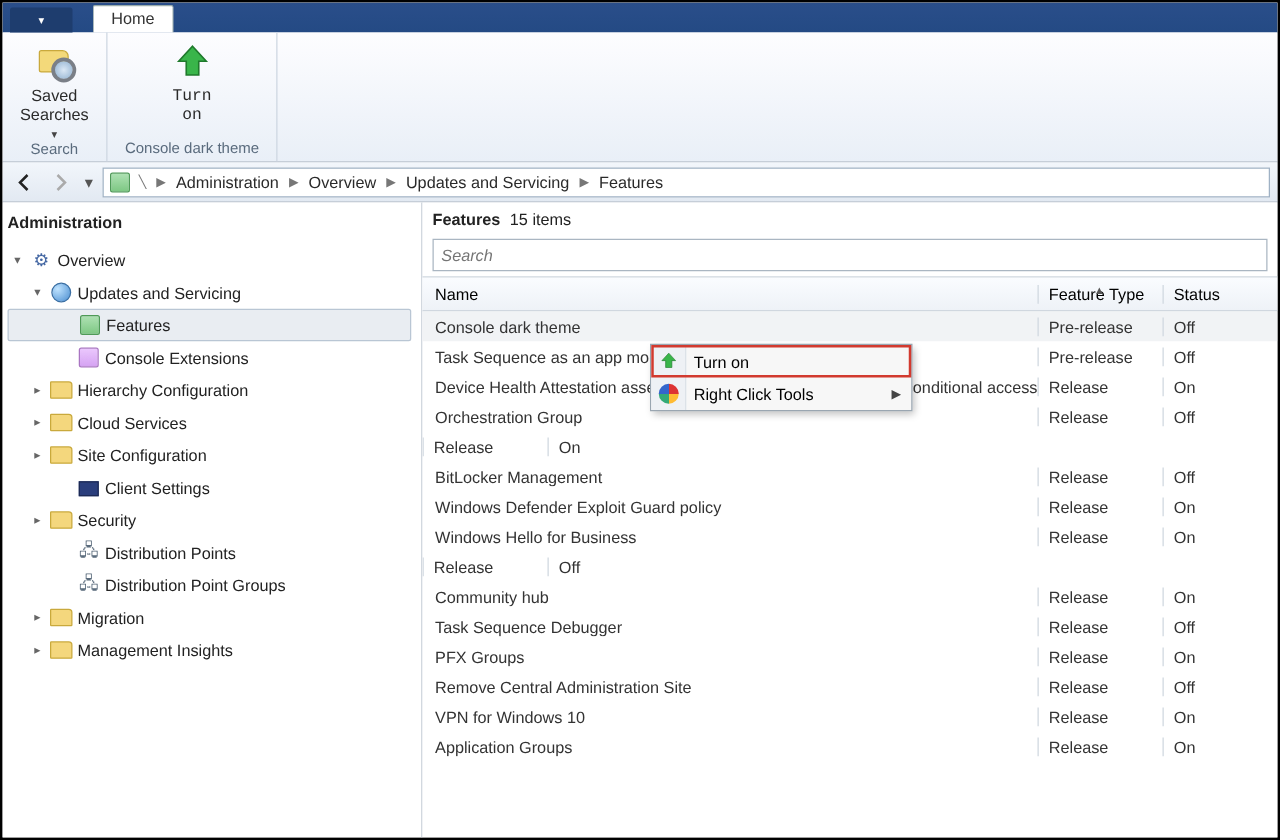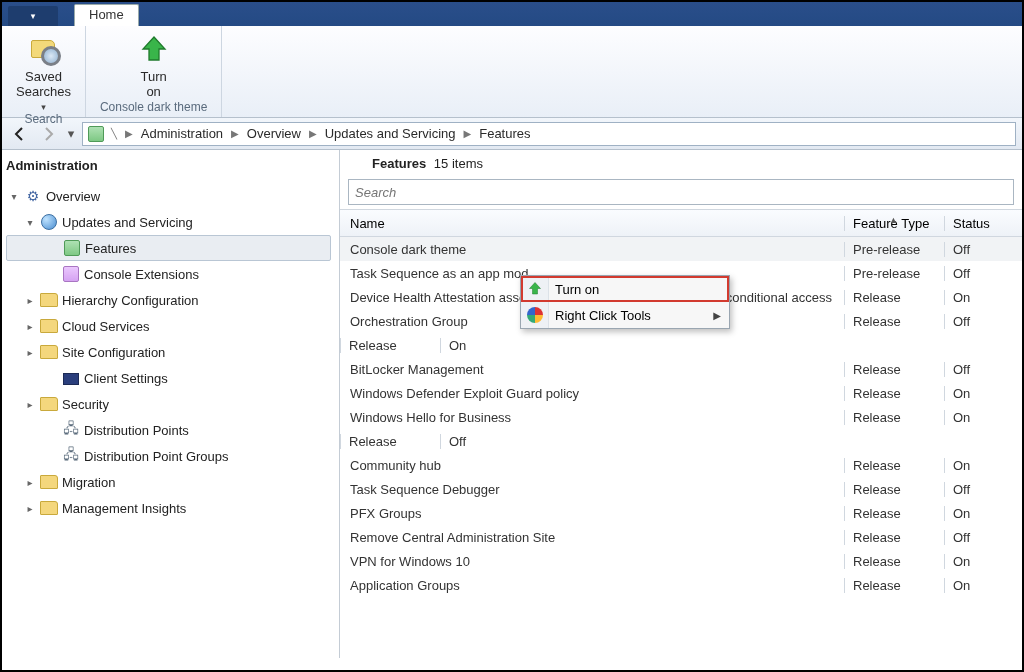--- a/index.html
+++ b/index.html
@@ -5,21 +5,21 @@
   * { box-sizing: border-box; margin: 0; padding: 0; font-family: "Segoe UI", Tahoma, sans-serif; font-size: 13px; }
   body { width: 1024px; height: 672px; background: #fff; overflow: hidden; border: 2px solid #000; }
 
   
   .tabstrip { height: 24px; background: linear-gradient(#2a4e8a,#244a84); display: flex; align-items: flex-end; }
   .tabstrip .sysbtn { width: 50px; height: 20px; background: #1e3d6e; margin-left: 6px; border-radius: 2px 2px 0 0; display:flex;align-items:center;justify-content:center;color:#fff;font-size:9px;}
   .tabstrip .tab { background: #fff; border: 1px solid #9aa; border-bottom: none; height: 22px; padding: 2px 14px 0; margin-left: 16px; border-radius: 2px 2px 0 0; color:#333;}
   .tabstrip .rest { flex:1; }
 
   
-  .ribbon { height: 92px; background: linear-gradient(#fdfdff,#e9eff7); border-bottom: 1px solid #b5c0cc; display: flex; }
+  .ribbon { height: 104px; background: linear-gradient(#fdfdff,#e9eff7); border-bottom: 1px solid #b5c0cc; display: flex; }
   .ribbon-group { padding: 4px 14px 2px; border-right: 1px solid #cdd6e1; display: flex; flex-direction: column; align-items: center; justify-content: space-between; }
   .ribbon-group .btnarea { display:flex; flex-direction:column; align-items:center; gap:2px; padding-top:4px;}
   .ribbon-group .iconlg { width: 32px; height: 32px; }
   .ribbon-group .lbl { color:#2a2a2a; text-align:center; line-height:1.15; padding-top:2px;}
   .ribbon-group .grouplabel { color:#5a6b7d; font-size:12px; padding-bottom:2px;}
   .dropdown-caret { font-size:9px; color:#444; }
 
   .icon-savedsearch { position:relative; }
   .icon-savedsearch::before { content:""; position:absolute; left:4px; top:6px; width:22px; height:16px; background:#f3d97a; border:1px solid #c9a93c; border-radius:2px 5px 2px 2px; }
   .icon-savedsearch::after { content:""; position:absolute; left:14px; top:12px; width:14px; height:14px; border:3px solid #7a7f87; border-radius:50%; background:radial-gradient(circle,#dbe8f5,#8fb0cf); }
@@ -50,29 +50,29 @@
   .folder-icon::before{content:"";display:inline-block;width:16px;height:12px;background:#f4d77d;border:1px solid #c9a93c;border-radius:1px 3px 1px 1px;}
   .globe-icon{ width:16px;height:16px;border-radius:50%;background:radial-gradient(circle at 30% 30%,#bfe3ff,#4a8dd0);border:1px solid #3b6fa3; display:inline-block;}
   .gears-icon{ color:#4467a3; font-size:14px;}
   .feat-icon{ width:16px;height:16px; position:relative; display:inline-block;}
   .feat-icon::before{content:"";position:absolute;inset:0;background:linear-gradient(#aee1b3,#7ec884);border:1px solid #4f9a58;border-radius:2px;}
   .monitor-icon{width:16px;height:12px;background:#2a3e7c;border:1px solid #1c2a55;display:inline-block;position:relative;top:1px;}
   .dist-icon{color:#5a6b7c;font-size:14px;}
 
   
   .content { flex:1; display:flex; flex-direction:column; background:#fff;}
-  .content .chead{ padding:6px 8px 6px; color:#222;margin-left:24px;}
+  .content .chead{ padding:6px 8px 6px; color:#222;}
   .content .chead b{font-weight:600;}
   .searchbox { margin:2px 8px 4px; height:26px; border:1px solid #aab6c2; background:#fff; display:flex; align-items:center;}
   .searchbox input{ border:none; outline:none; flex:1; padding:0 6px; font-style:italic; color:#8a98a6; background:transparent;}
 
   .gridhead { display:flex; border-top:1px solid #d0d7df; border-bottom:1px solid #d0d7df; background:linear-gradient(#fafcff,#eef2f7); height:28px; align-items:center; position:relative;}
   .col-name{ flex:1; padding-left:10px;}
   .col-type{ width:100px; border-left:1px solid #d0d7df; padding-left:8px; position:relative;}
-  .col-stat{ width:78px;  border-left:1px solid #d0d7df; padding-left:8px;}
+  .col-stat{ width:92px;  border-left:1px solid #d0d7df; padding-left:8px;}
   .sortcaret{ position:absolute; top:-1px; left:44px; font-size:9px; color:#555;}
 
   .rows { overflow:auto; }
   .row { display:flex; height:24px; align-items:center; color:#333;}
   .row .col-name{white-space:nowrap; overflow:hidden;}
   .row.sel-row{ background:#f1f3f5;}
 
   
   .ctxmenu { position:absolute; left:520px; top:275px; width:210px; background:#f7f7f7; border:1px solid #9aa6b1; box-shadow:2px 3px 6px rgba(0,0,0,0.25);}
   .ctxmenu .iconcol{ position:absolute; left:0; top:0; bottom:0; width:28px; background:#eef1f5; border-right:1px solid #dce2e8;}
@@ -103,21 +103,21 @@
     </div>
     <div class="grouplabel">Search</div>
   </div>
   <div class="ribbon-group">
     <div class="btnarea">
       <span class="iconlg icon-greenarrow">
         <svg viewBox="0 0 32 32">
             <path d="M16 3 L27 15 H21 V26 H11 V15 H5 Z" fill="#39b54a" stroke="#1f7a2c" stroke-width="1.3"></path>
           </svg>
       </span>
-      <span class="lbl" style="white-space:pre;">Turn
+      <span class="lbl" style="white-space:pre;font-family:Liberation Mono, monospace;">Turn
 on</span>
     </div>
     <div class="grouplabel">Console dark theme</div>
   </div>
 </div>
 
 <div class="navbar">
   <div class="navbtn enabled">
       <svg viewBox="0 0 16 16">
         <path d="M10 2 L4 8 L10 14" fill="none" stroke="#222" stroke-width="2"></path>

